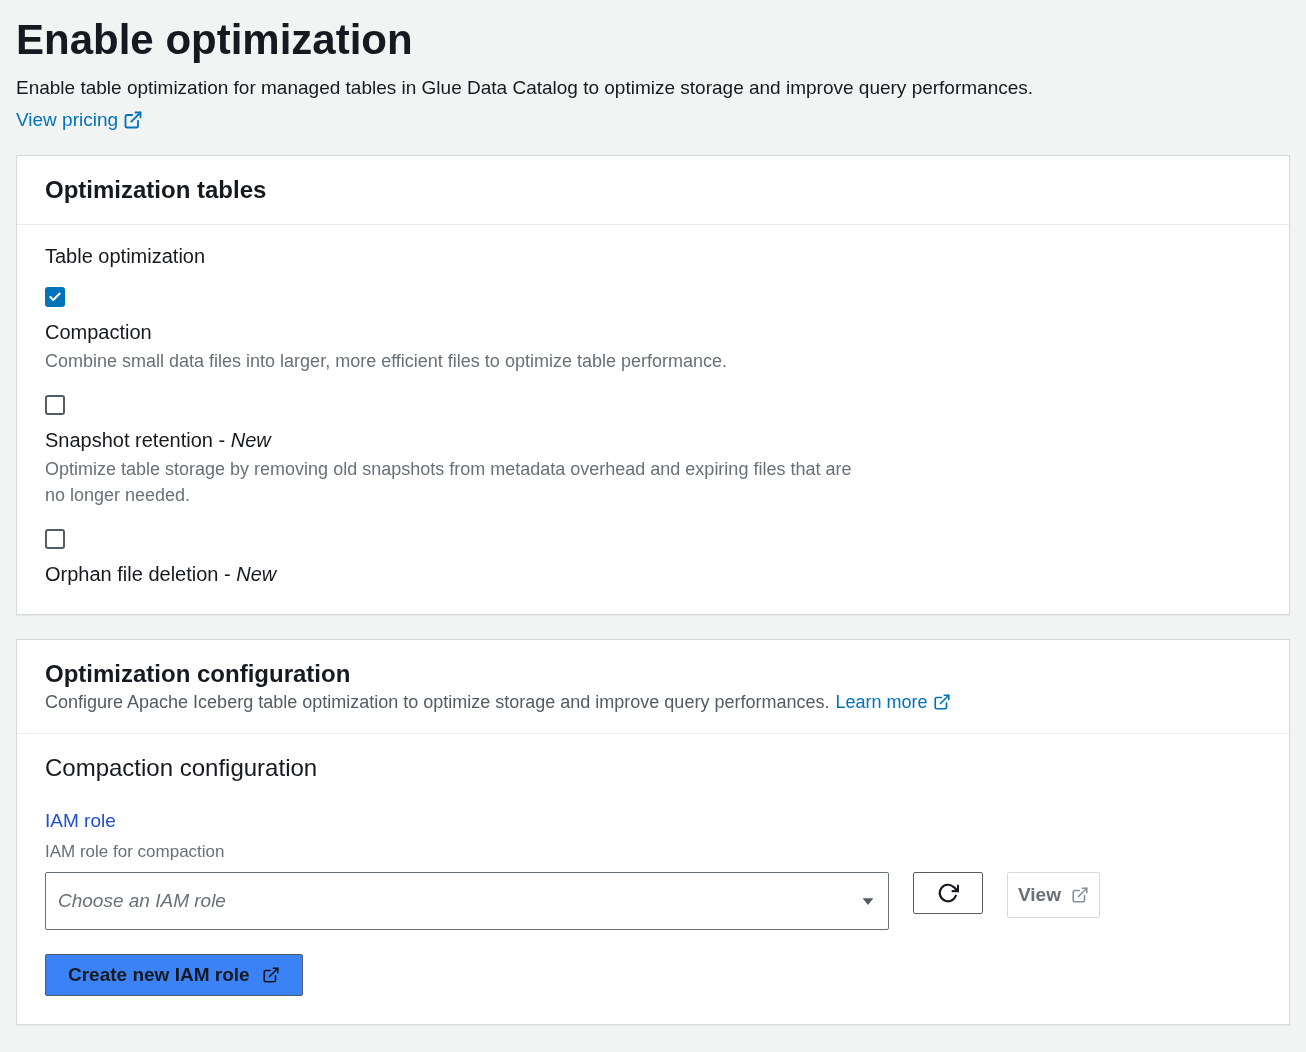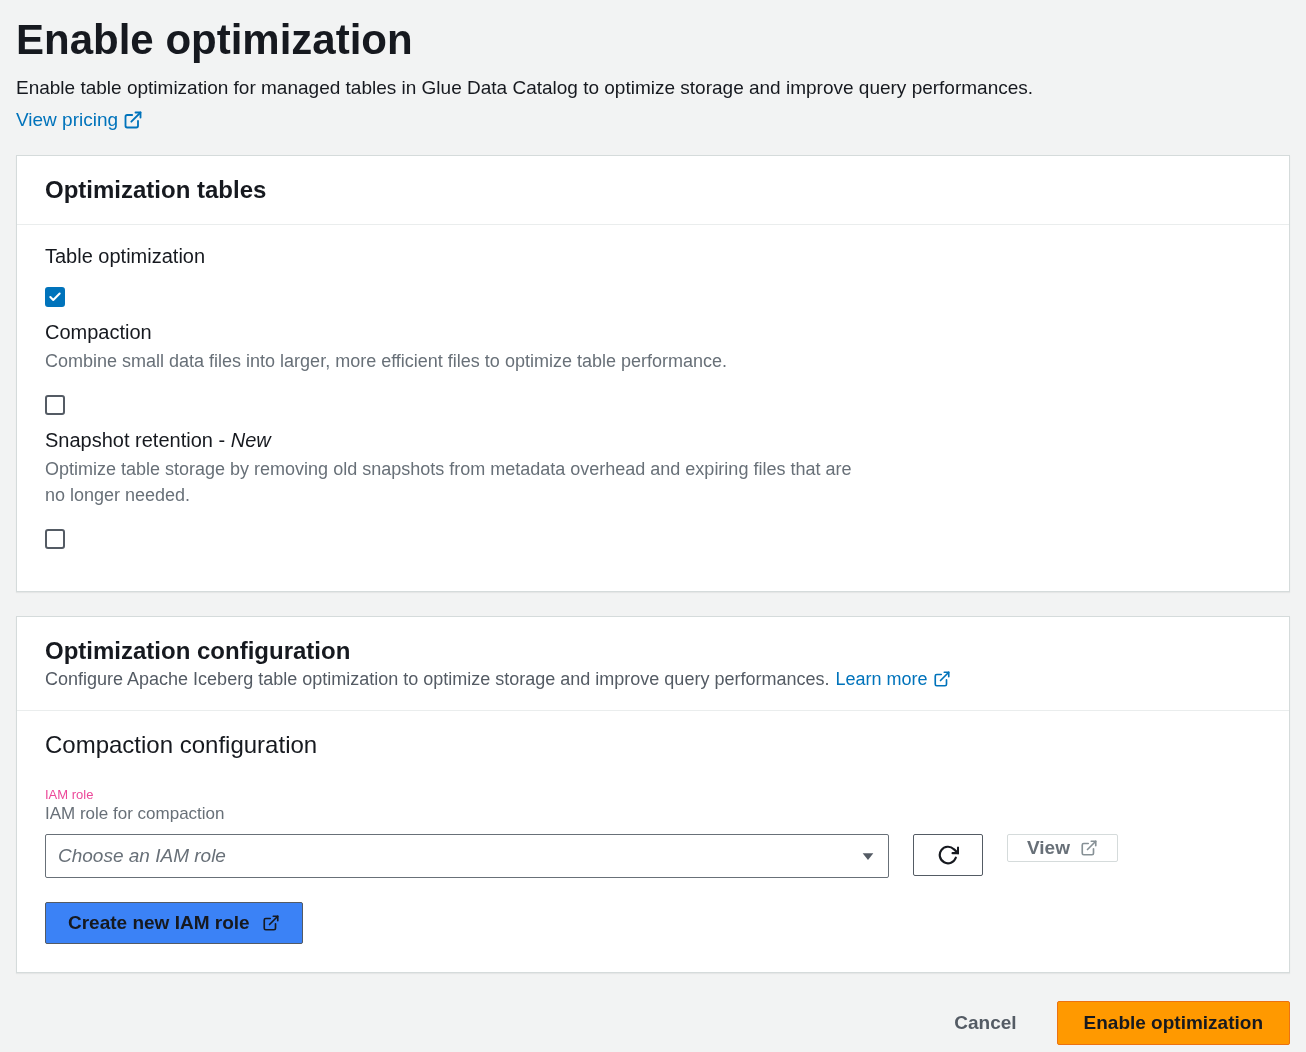--- a/index.html
+++ b/index.html
@@ -81,50 +81,50 @@
     width: 20px; height: 20px; border: 2px solid #545b64; border-radius: 3px;
     background: #fff; flex-shrink: 0; margin-top: 3px; display:flex; align-items:center; justify-content:center;
     cursor: pointer;
   }
   .checkbox.checked { background: #0073bb; border-color: #0073bb; }
   .checkbox.checked svg { stroke: #fff; }
   .opt-text .opt-title { font-size: 20px; color: #16191f; }
   .opt-text .opt-title .new { font-style: italic; }
   .opt-text .opt-desc { font-size: 18px; color: #687078; margin-top: 4px; max-width: 820px; line-height: 1.45; }
 
-  .field-label { font-size: 13px; color: #ec4899; margin-bottom: 2px; }
+  .field-label { font-size: 19px; color: #1d4ed8; margin-bottom: 10px; }
   .field-help  { font-size: 17px; color: #687078; margin-bottom: 10px; }
 
   .row-controls { display: flex; gap: 24px; align-items: stretch; margin-bottom: 24px; }
   .select {
     flex: 0 0 844px;
     border: 1px solid #687078;
     border-radius: 2px;
-    height: 44px;
+    height: 58px;
     display: flex; align-items: center; justify-content: space-between;
     padding: 0 12px;
     font-size: 19px; color: #687078; font-style: italic;
     cursor: pointer;
     background: #fff;
   }
   .select .caret { font-style: normal; color: #545b64; }
   .icon-btn {
     border: 1px solid #545b64;
     border-radius: 2px;
     background: #fff;
     width: 70px; height: 42px;
     display: flex; align-items: center; justify-content: center;
     cursor: pointer;
   }
   .view-btn {
     border: 1px solid #d5dbdb;
     border-radius: 2px;
     background: #fff;
-    height: 28px;
-    padding: 0 19px;
+    height: 46px;
+    padding: 0 10px;
     display: inline-flex; align-items: center; gap: 10px;
     color: #687078; font-size: 19px; font-weight: 700;
     cursor: default;
   }
   .outline-btn {
     border: 1px solid #545b64;
     border-radius: 2px;
     background: #3b82f6;
     height: 42px;
     padding: 0 22px;
@@ -188,20 +188,21 @@
       <div class="checkbox"></div>
       <div class="opt-text">
         <div class="opt-title"><span>Snapshot retention</span><span> - </span><span class="new">New</span></div>
         <div class="opt-desc">Optimize table storage by removing old snapshots from metadata overhead and expiring files that are no longer needed.</div>
       </div>
     </div>
 
     <div class="opt-row">
       <div class="checkbox"></div>
       <div class="opt-text">
+        <div class="opt-title"><span>Orphan file deletion</span><span> - </span><span class="new">New</span></div>
       </div>
     </div>
   </div>
 </div>
 
 
 <div class="panel">
   <div class="panel-header">
     <h2>Optimization configuration</h2>
     <div class="panel-desc">

